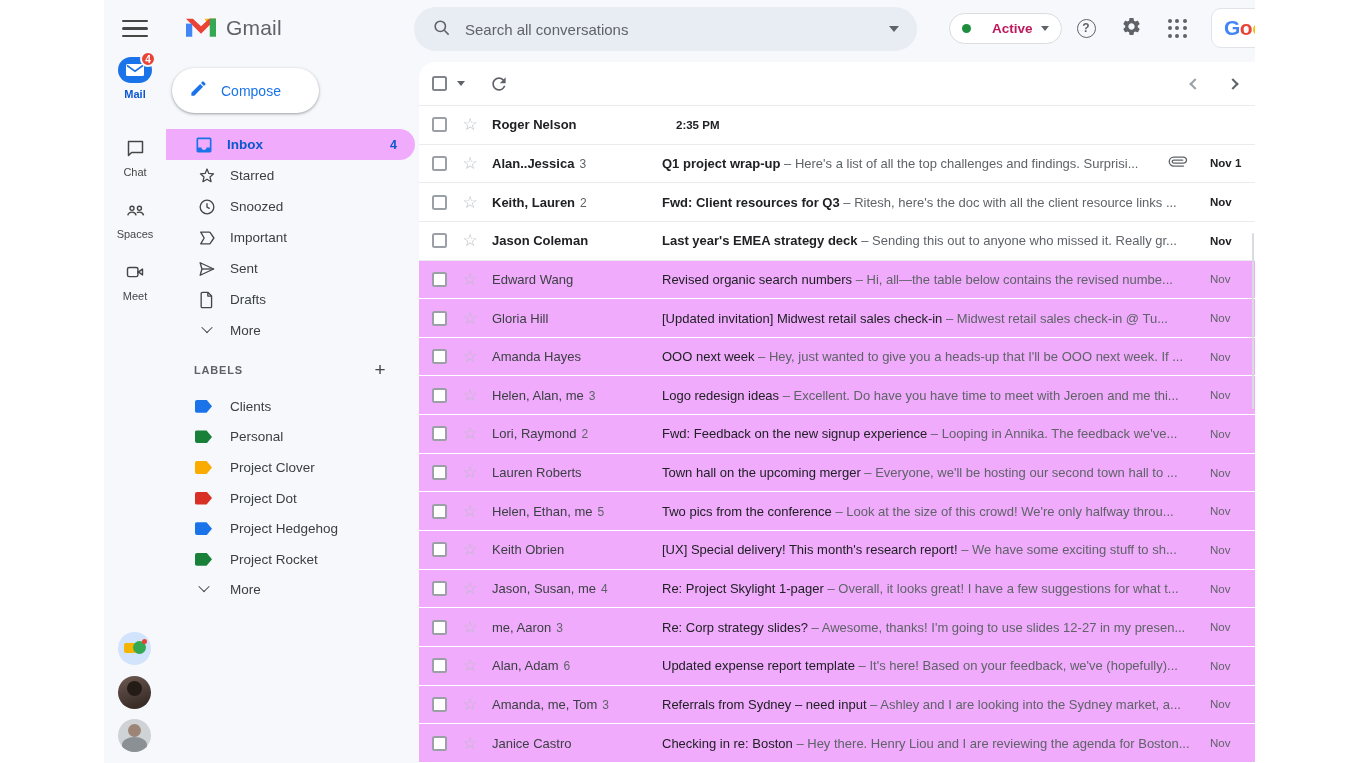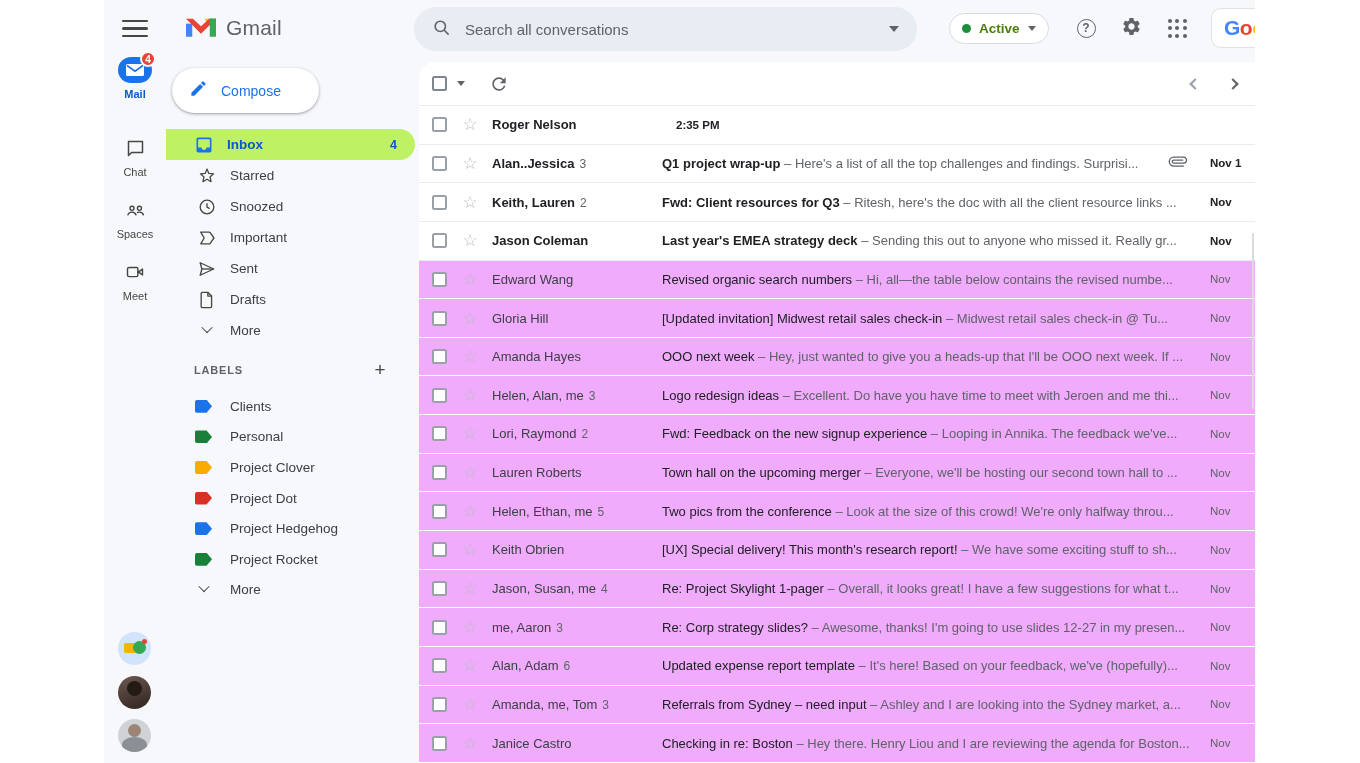--- a/index.html
+++ b/index.html
@@ -38,21 +38,21 @@
   .searchbar { position:absolute; left:310px; top:7px; width:503px; height:44px; background:#e8edf3;
                border-radius:24px; display:flex; align-items:center; padding:0 18px; gap:14px; }
   .searchbar input { flex:1; border:none; outline:none; background:transparent; font-size:15px; color:#5f6368;
                      font-family:inherit; }
   .searchbar input::placeholder { color:#5f6368; opacity:1; }
   .caret-down { width:0; height:0; border-left:5px solid transparent; border-right:5px solid transparent;
                 border-top:6px solid #5f6368; }
   .status-pill { position:absolute; left:845px; top:13px; height:31px; padding:0 12px; background:#fff;
                  border:1px solid #dadce0; border-radius:16px; display:flex; align-items:center; gap:8px; cursor:pointer; }
   .status-dot { width:9px; height:9px; border-radius:50%; background:#1e8e3e; }
-  .status-label { font-size:13.5px; font-weight:700; color:#4d7c0f; }
+  .status-label { font-size:13.5px; font-weight:700; color:#be185d;margin-left:13px; }
   .status-pill .caret-down { border-left-width:4px; border-right-width:4px; border-top-width:5px; }
   .hicon { position:absolute; top:17px; width:22px; height:22px; display:flex; align-items:center; justify-content:center; cursor:pointer; }
   .help-circle { width:19px; height:19px; border:1.8px solid #5f6368; border-radius:50%;
                  display:flex; align-items:center; justify-content:center; font-size:12px; font-weight:700; color:#5f6368; }
   .help-circle::after { content:"?"; }
   .grid-dots { display:grid; grid-template-columns:repeat(3,4px); grid-gap:3.5px; }
   .grid-dots i { width:4px; height:4px; border-radius:50%; background:#5f6368; }
   .glogo-card { position:absolute; left:1107px; top:8px; width:130px; height:40px; background:#fff;
                 border:1px solid #e0e3e7; border-radius:10px; display:flex; align-items:center;
                 padding-left:12px; font-size:21px; font-weight:700; letter-spacing:-.5px; }
@@ -60,21 +60,21 @@
   
   .sidebar { position:absolute; left:62px; top:0; width:253px; height:100%; }
   .compose { position:absolute; left:6px; top:68px; width:147px; height:45px; background:#fff; border-radius:23px;
              display:flex; align-items:center; gap:13px; padding-left:17px; cursor:pointer;
              box-shadow:0 1px 2px rgba(60,64,67,.3),0 1px 3px 1px rgba(60,64,67,.15); }
   .compose-label { font-size:14px; font-weight:500; color:#1a73e8; }
   .nav { position:absolute; left:0; top:129px; width:249px; }
   .nav-item { height:31px; display:flex; align-items:center; padding-left:31px; border-radius:0 16px 16px 0;
               font-size:13.5px; color:#3c4043; cursor:pointer; }
   .nav-item .nicon { width:20px; height:20px; margin-right:13px; display:flex; align-items:center; justify-content:center; color:#444746; }
-  .nav-item.selected { background:#bef264; color:#0b57d0; font-weight:700;padding-left:28px; }
+  .nav-item.selected { background:#f0abfc; color:#0b57d0; font-weight:700;padding-left:28px; }
   .nav-item.selected .nicon { color:#1a73e8; }
   .nav-count { margin-left:auto; margin-right:18px; font-size:12.5px; font-weight:700; color:#0b57d0; }
   .labels-hd { position:absolute; left:0; top:357px; width:249px; height:26px; display:flex; align-items:center;
                padding-left:28px; }
   .labels-title { font-size:11px; letter-spacing:.8px; color:#5f6368; font-weight:700; }
   .plus-btn { margin-left:auto; margin-right:26px; width:18px; height:18px; display:flex; align-items:center;
               justify-content:center; color:#444746; font-size:19px; cursor:pointer; }
   .plus-btn::after { content:"+"; }
   .label-list { position:absolute; left:0; top:391px; width:249px; }
   .label-item { height:30.6px; display:flex; align-items:center; padding-left:29px; font-size:13.5px;

